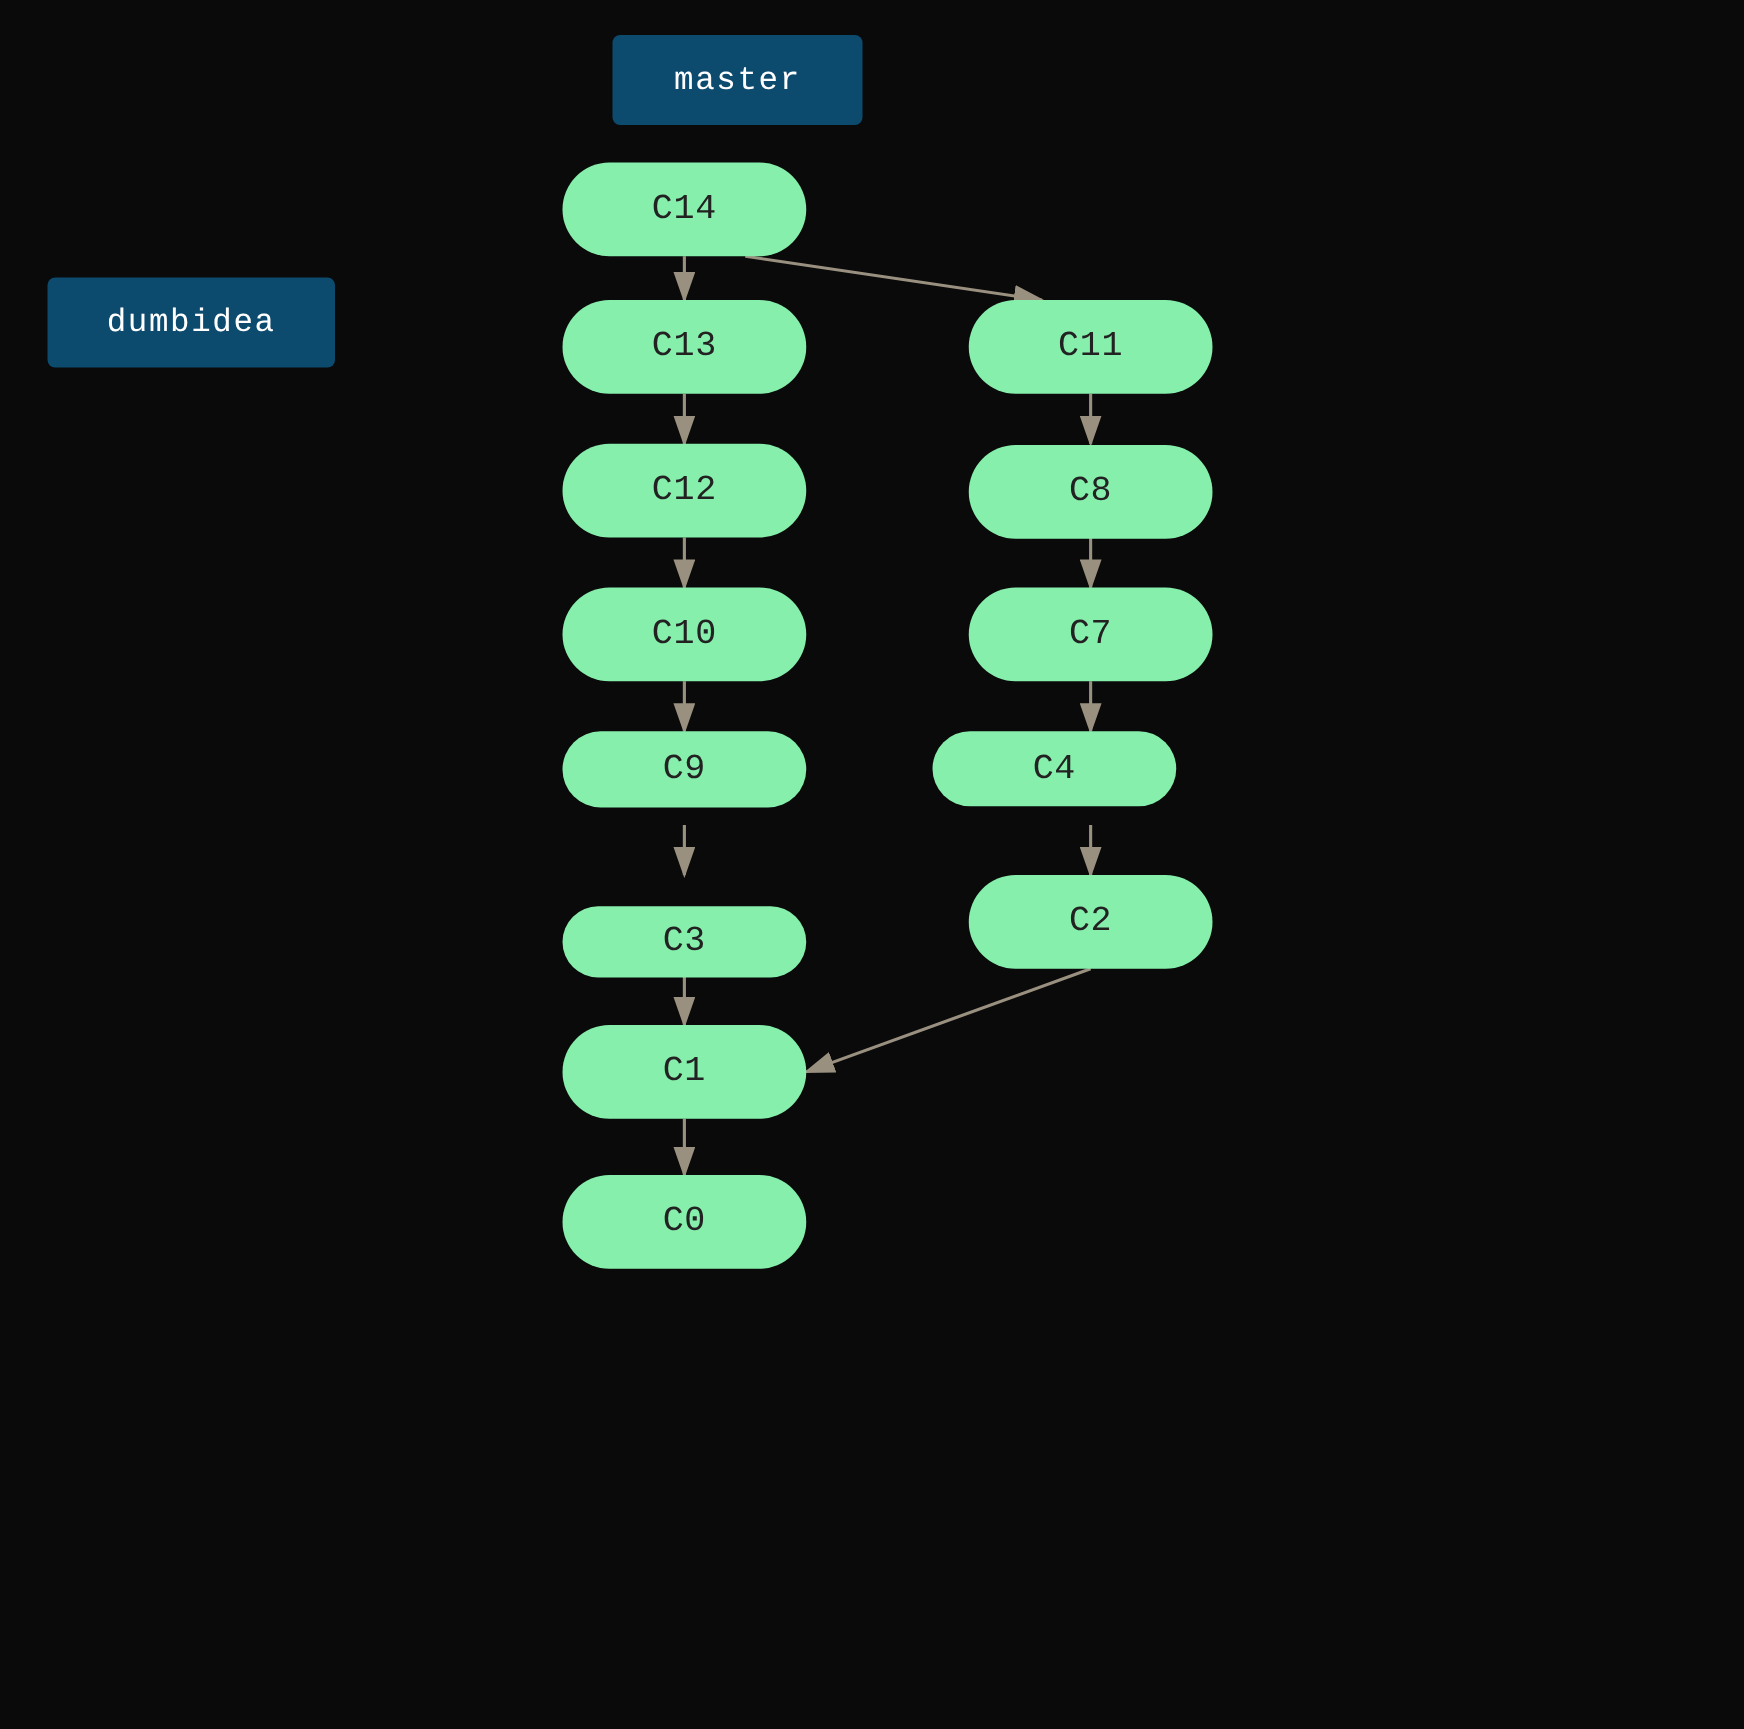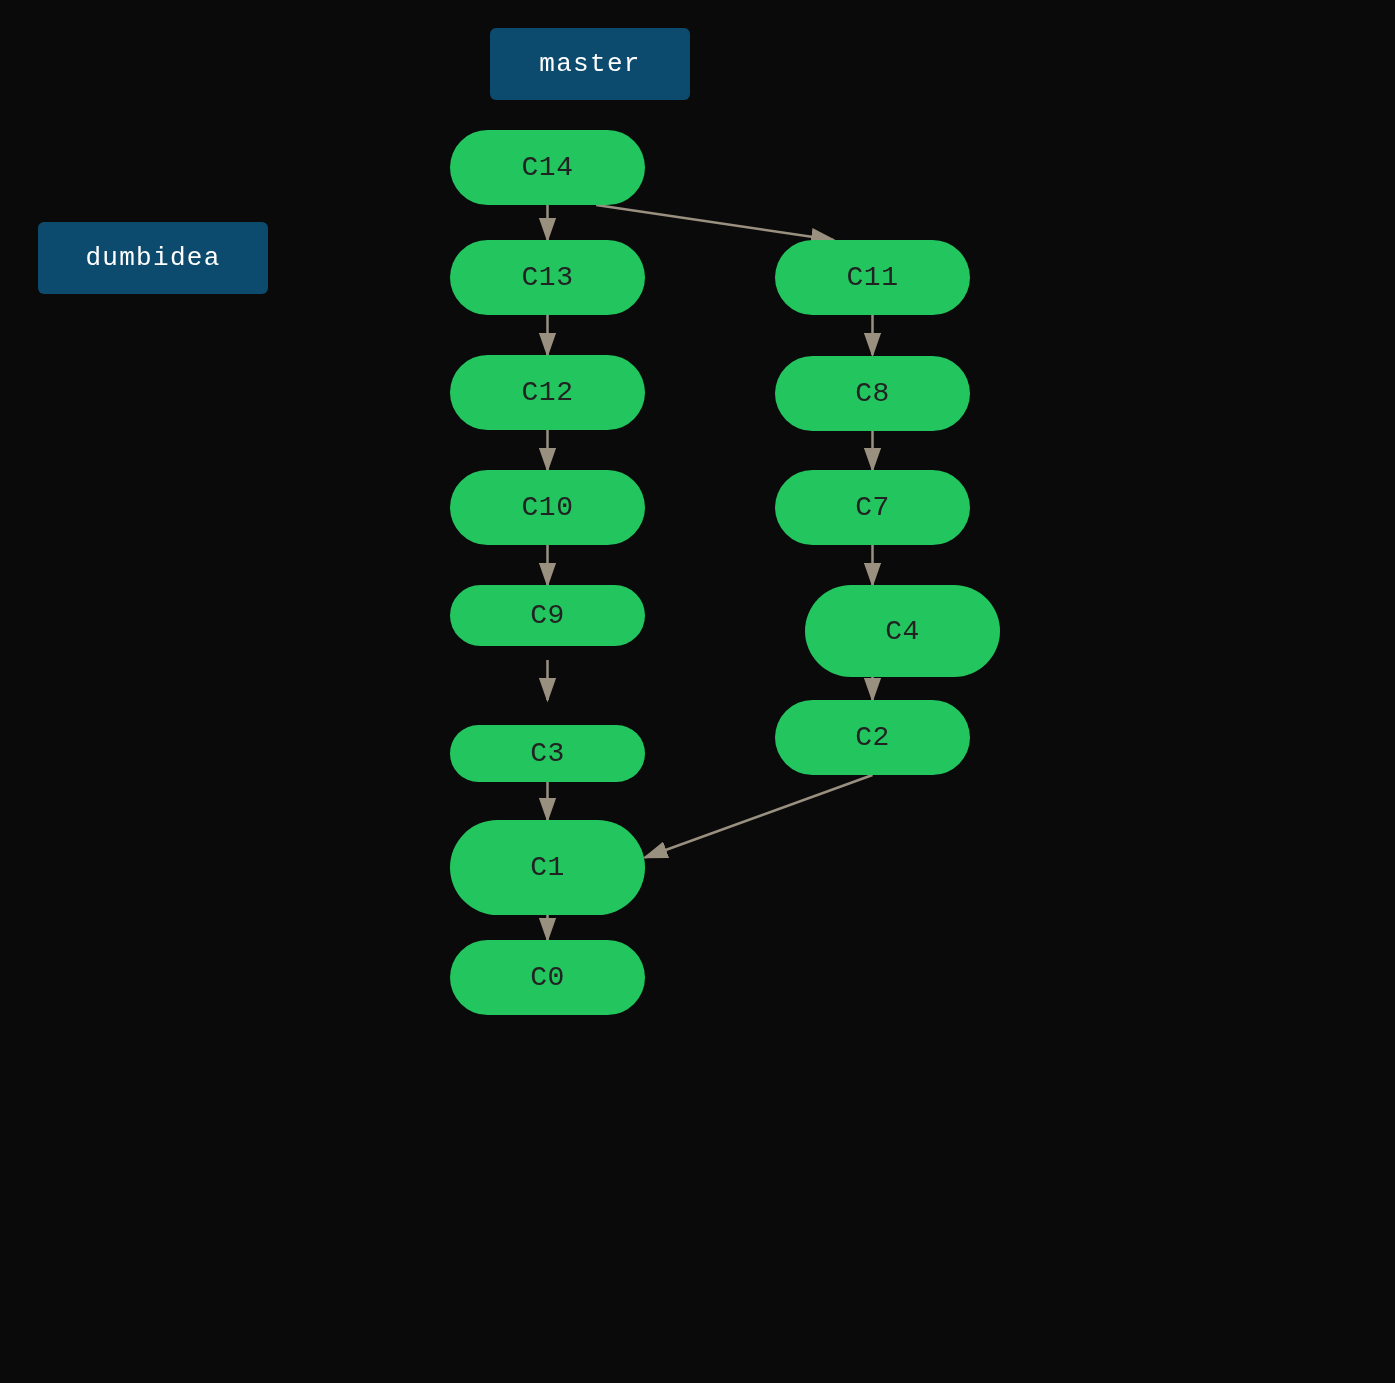--- a/index.html
+++ b/index.html
@@ -18,21 +18,21 @@
       height: 1383px;
     }
     svg {
       position: absolute;
       top: 0; left: 0;
       width: 100%;
       height: 100%;
     }
     .node-commit {
       position: absolute;
-      background: #22c55e;
+      background: #86efac;
       border-radius: 50px;
       display: flex;
       align-items: center;
       justify-content: center;
       font-size: 28px;
       font-family: 'Courier New', Courier, monospace;
       color: #222;
       font-weight: 400;
       letter-spacing: 0.02em;
     }
@@ -75,20 +75,20 @@
       <line x1="872.5" y1="775" x2="645" y2="857.5" stroke="#9a9080" stroke-width="2.5" marker-end="url(#arrowhead)"></line>
     </svg>
 <div class="node-branch" style="left: 490px; top: 28px; width: 200px; height: 72px;">master</div>
     <div class="node-branch" style="left: 38px; top: 222px; width: 230px; height: 72px;">dumbidea</div>
     <div class="node-commit" style="left: 450px; top: 130px; width: 195px; height: 75px;">C14</div>
     <div class="node-commit" style="left: 450px; top: 240px; width: 195px; height: 75px;">C13</div>
     <div class="node-commit" style="left: 450px; top: 355px; width: 195px; height: 75px;">C12</div>
     <div class="node-commit" style="left: 450px; top: 470px; width: 195px; height: 75px;">C10</div>
     <div class="node-commit" style="left: 450px; top: 585px; width: 195px; height: 61px;">C9</div>
     <div class="node-commit" style="left: 450px; top: 725px; width: 195px; height: 57px;">C3</div>
-    <div class="node-commit" style="left: 450px; top: 820px; width: 195px; height: 95px;">C1</div>
+    <div class="node-commit" style="left: 450px; top: 820px; width: 195px; height: 75px;">C1</div>
     <div class="node-commit" style="left: 450px; top: 940px; width: 195px; height: 75px;">C0</div>
     <div class="node-commit" style="left: 775px; top: 240px; width: 195px; height: 75px;">C11</div>
     <div class="node-commit" style="left: 775px; top: 356px; width: 195px; height: 75px;">C8</div>
     <div class="node-commit" style="left: 775px; top: 470px; width: 195px; height: 75px;">C7</div>
-    <div class="node-commit" style="left: 805px; top: 585px; width: 195px; height: 92px;">C4</div>
+    <div class="node-commit" style="left: 746px; top: 585px; width: 195px; height: 60px;">C4</div>
     <div class="node-commit" style="left: 775px; top: 700px; width: 195px; height: 75px;">C2</div>
   </div>
 
 </body></html>

